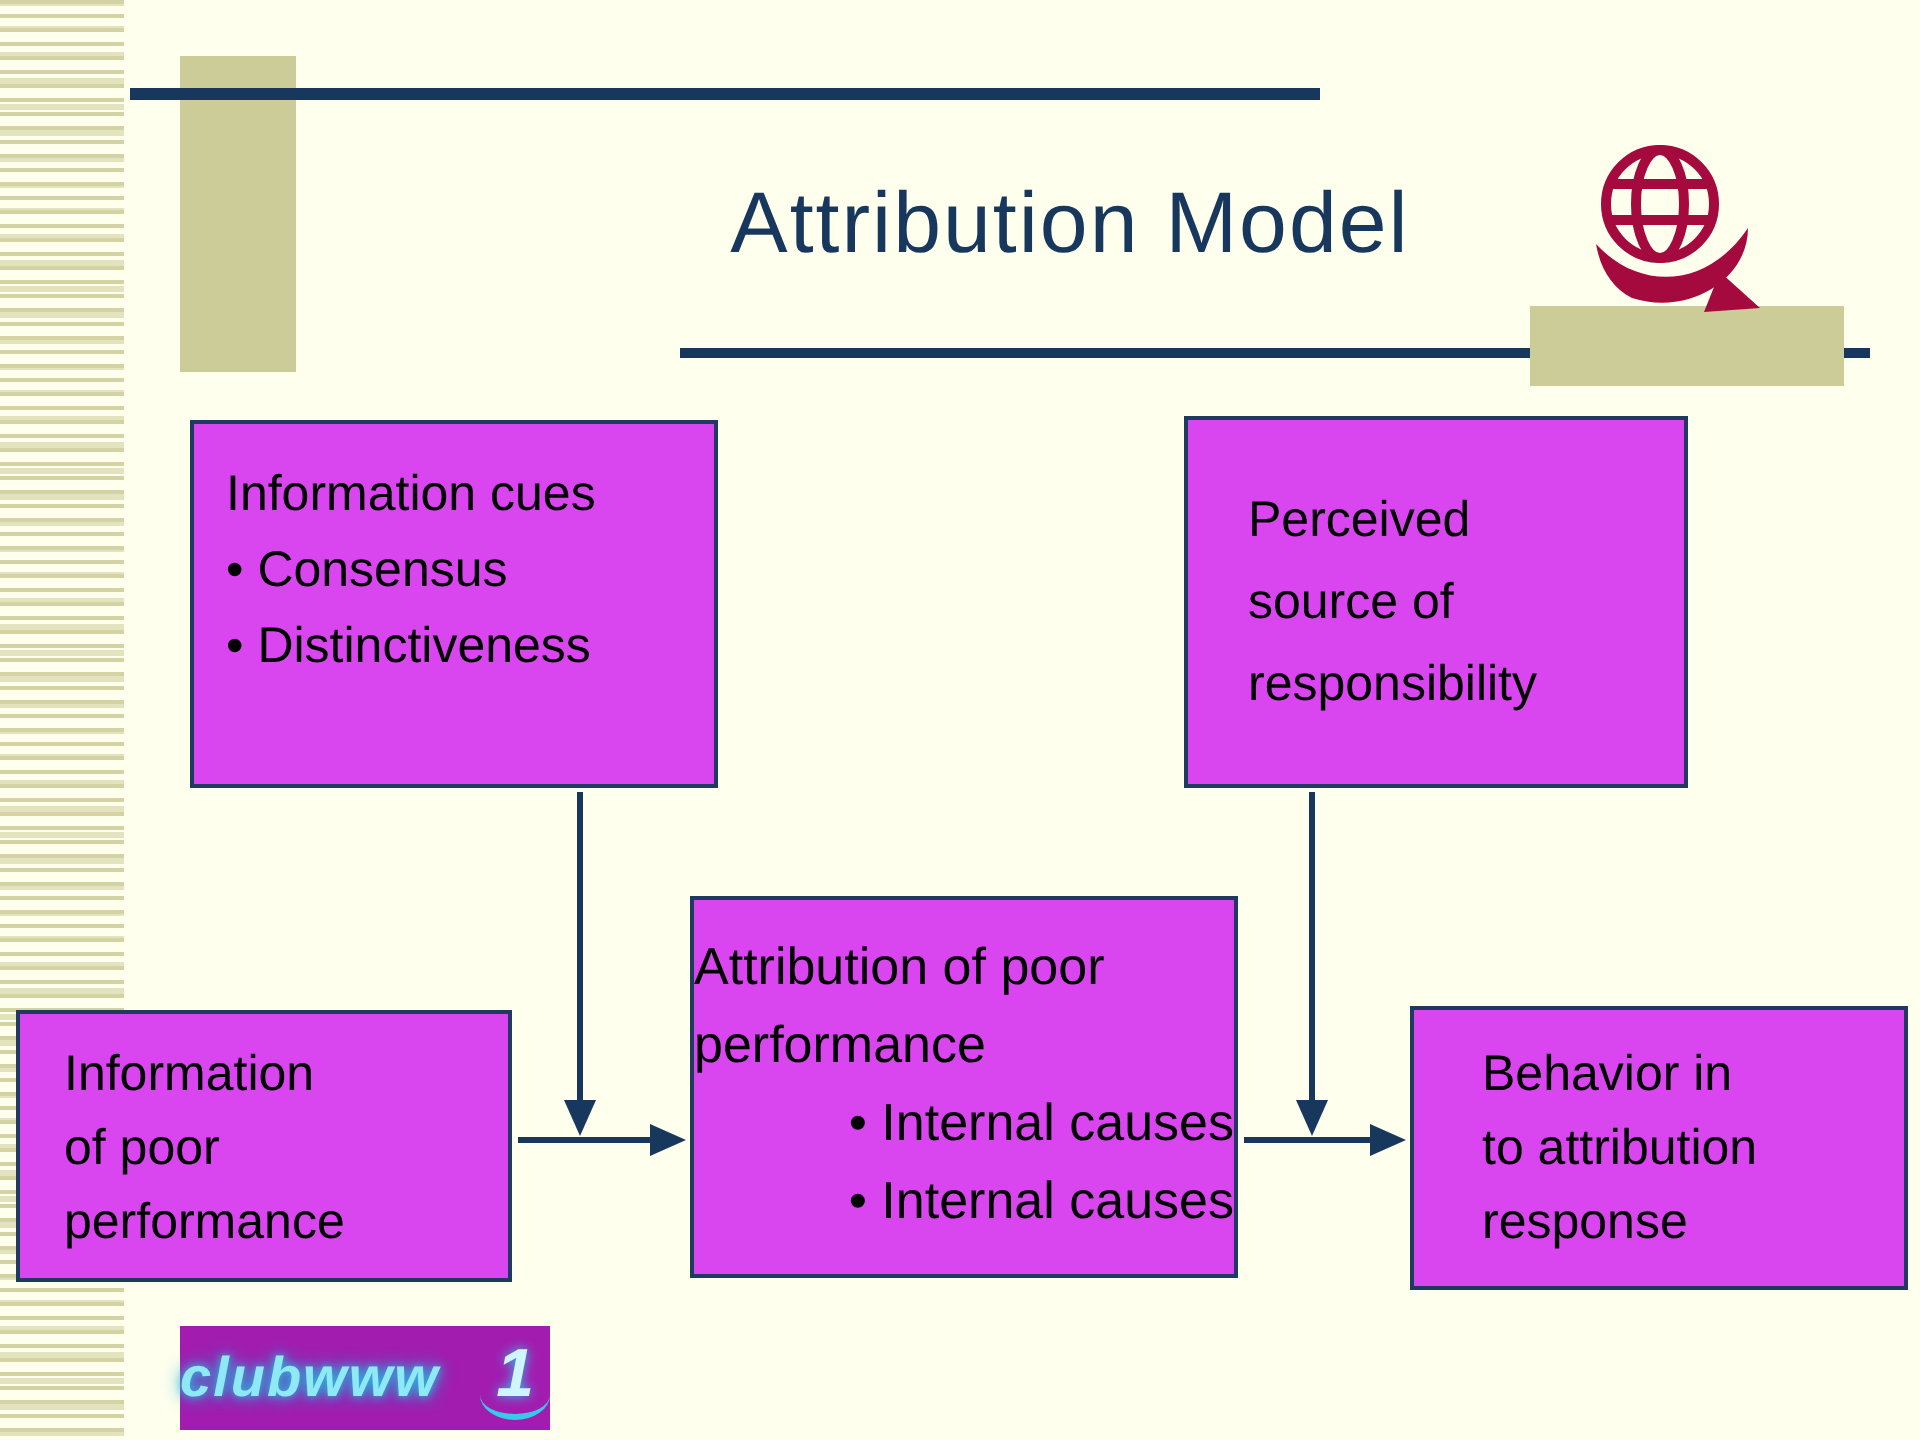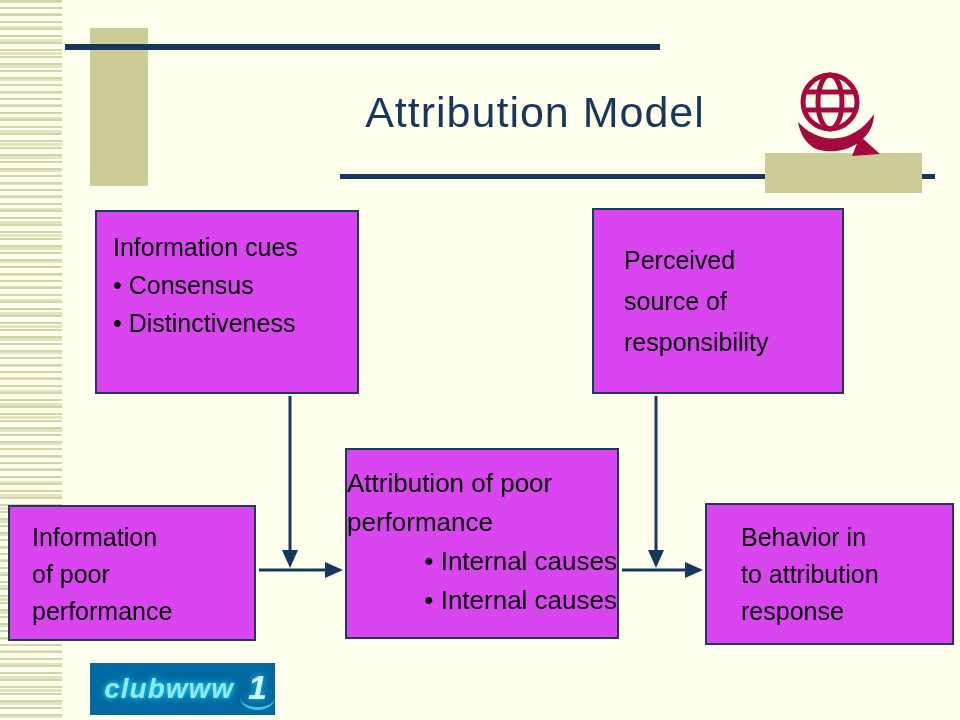--- a/index.html
+++ b/index.html
@@ -52,21 +52,21 @@
   .box-observe{left:8px;top:505px;width:248px;height:136px;padding:12px 0 0 22px;line-height:37px;}
   .box-attrib{left:345px;top:448px;width:274px;height:191px;padding:14px 0 0 0;line-height:39px;font-size:26px;}
   .box-attrib .c{text-align:left;}
   .box-attrib .b{text-align:right;padding-left:16px;}
   .box-behavior{left:705px;top:503px;width:249px;height:142px;padding:14px 0 16px 34px;line-height:37px;}
 
   .arrows{position:absolute;left:0;top:0;pointer-events:none;}
 
   .club-logo{
     position:absolute;left:90px;top:663px;width:185px;height:52px;
-    background:#0369a1;display:flex;align-items:center;justify-content:flex-end;
+    background:#a21caf;display:flex;align-items:center;justify-content:space-between;
     gap:6px;
   }
   .club-text{
     color:#8FE9F5;font-weight:bold;font-style:italic;font-size:28px;
     text-shadow:0 0 5px #27c8e8,0 0 10px #0aa9cf;
     letter-spacing:1px;
   }
   .club-one{
     color:#CFF6FF;font-weight:bold;font-style:italic;font-size:34px;
     text-shadow:0 0 6px #27c8e8;

